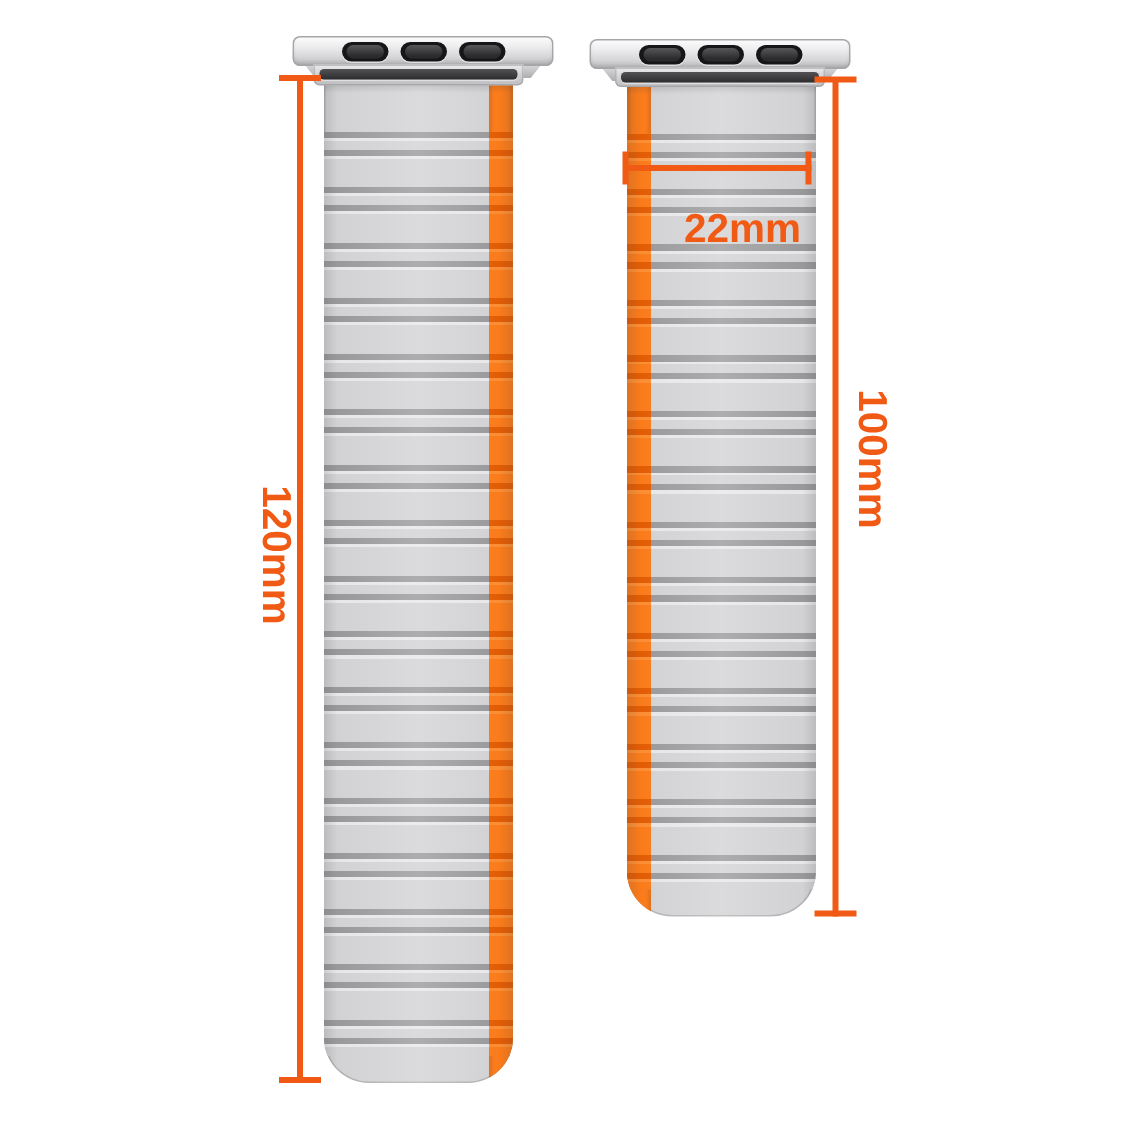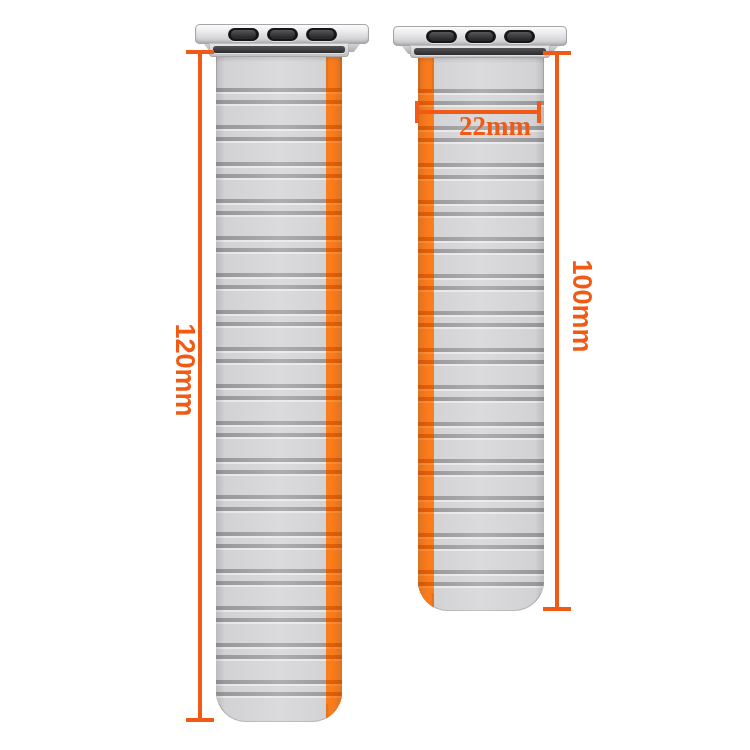--- a/index.html
+++ b/index.html
@@ -120,21 +120,21 @@
   .r-neck{left:410px;top:45px;height:13px;}
   .r-strap{left:418px;top:53px;height:558px;}
   .r-dim{left:555px;top:53px;height:558px;}
   .r-tick-top{left:543px;top:51px;}
   .r-tick-bottom{left:543px;top:607px;}
   .r-label{left:581px;top:306px;}
   
   .w-dim{left:417px;top:110px;width:124px;}
   .w-tick-l{left:415px;top:101px;}
   .w-tick-r{left:537px;top:101px;}
-  .w-label{left:495px;top:126px;font-family:Liberation Serif, serif;}
+  .w-label{left:495px;top:153px;}
 </style>
 </head>
 <body>
 
 <div class="canvas">
 
   <div>
     <div class="adapter-bar l-bar">
       <span class="pill">
           <span class="pill-core"></span>

